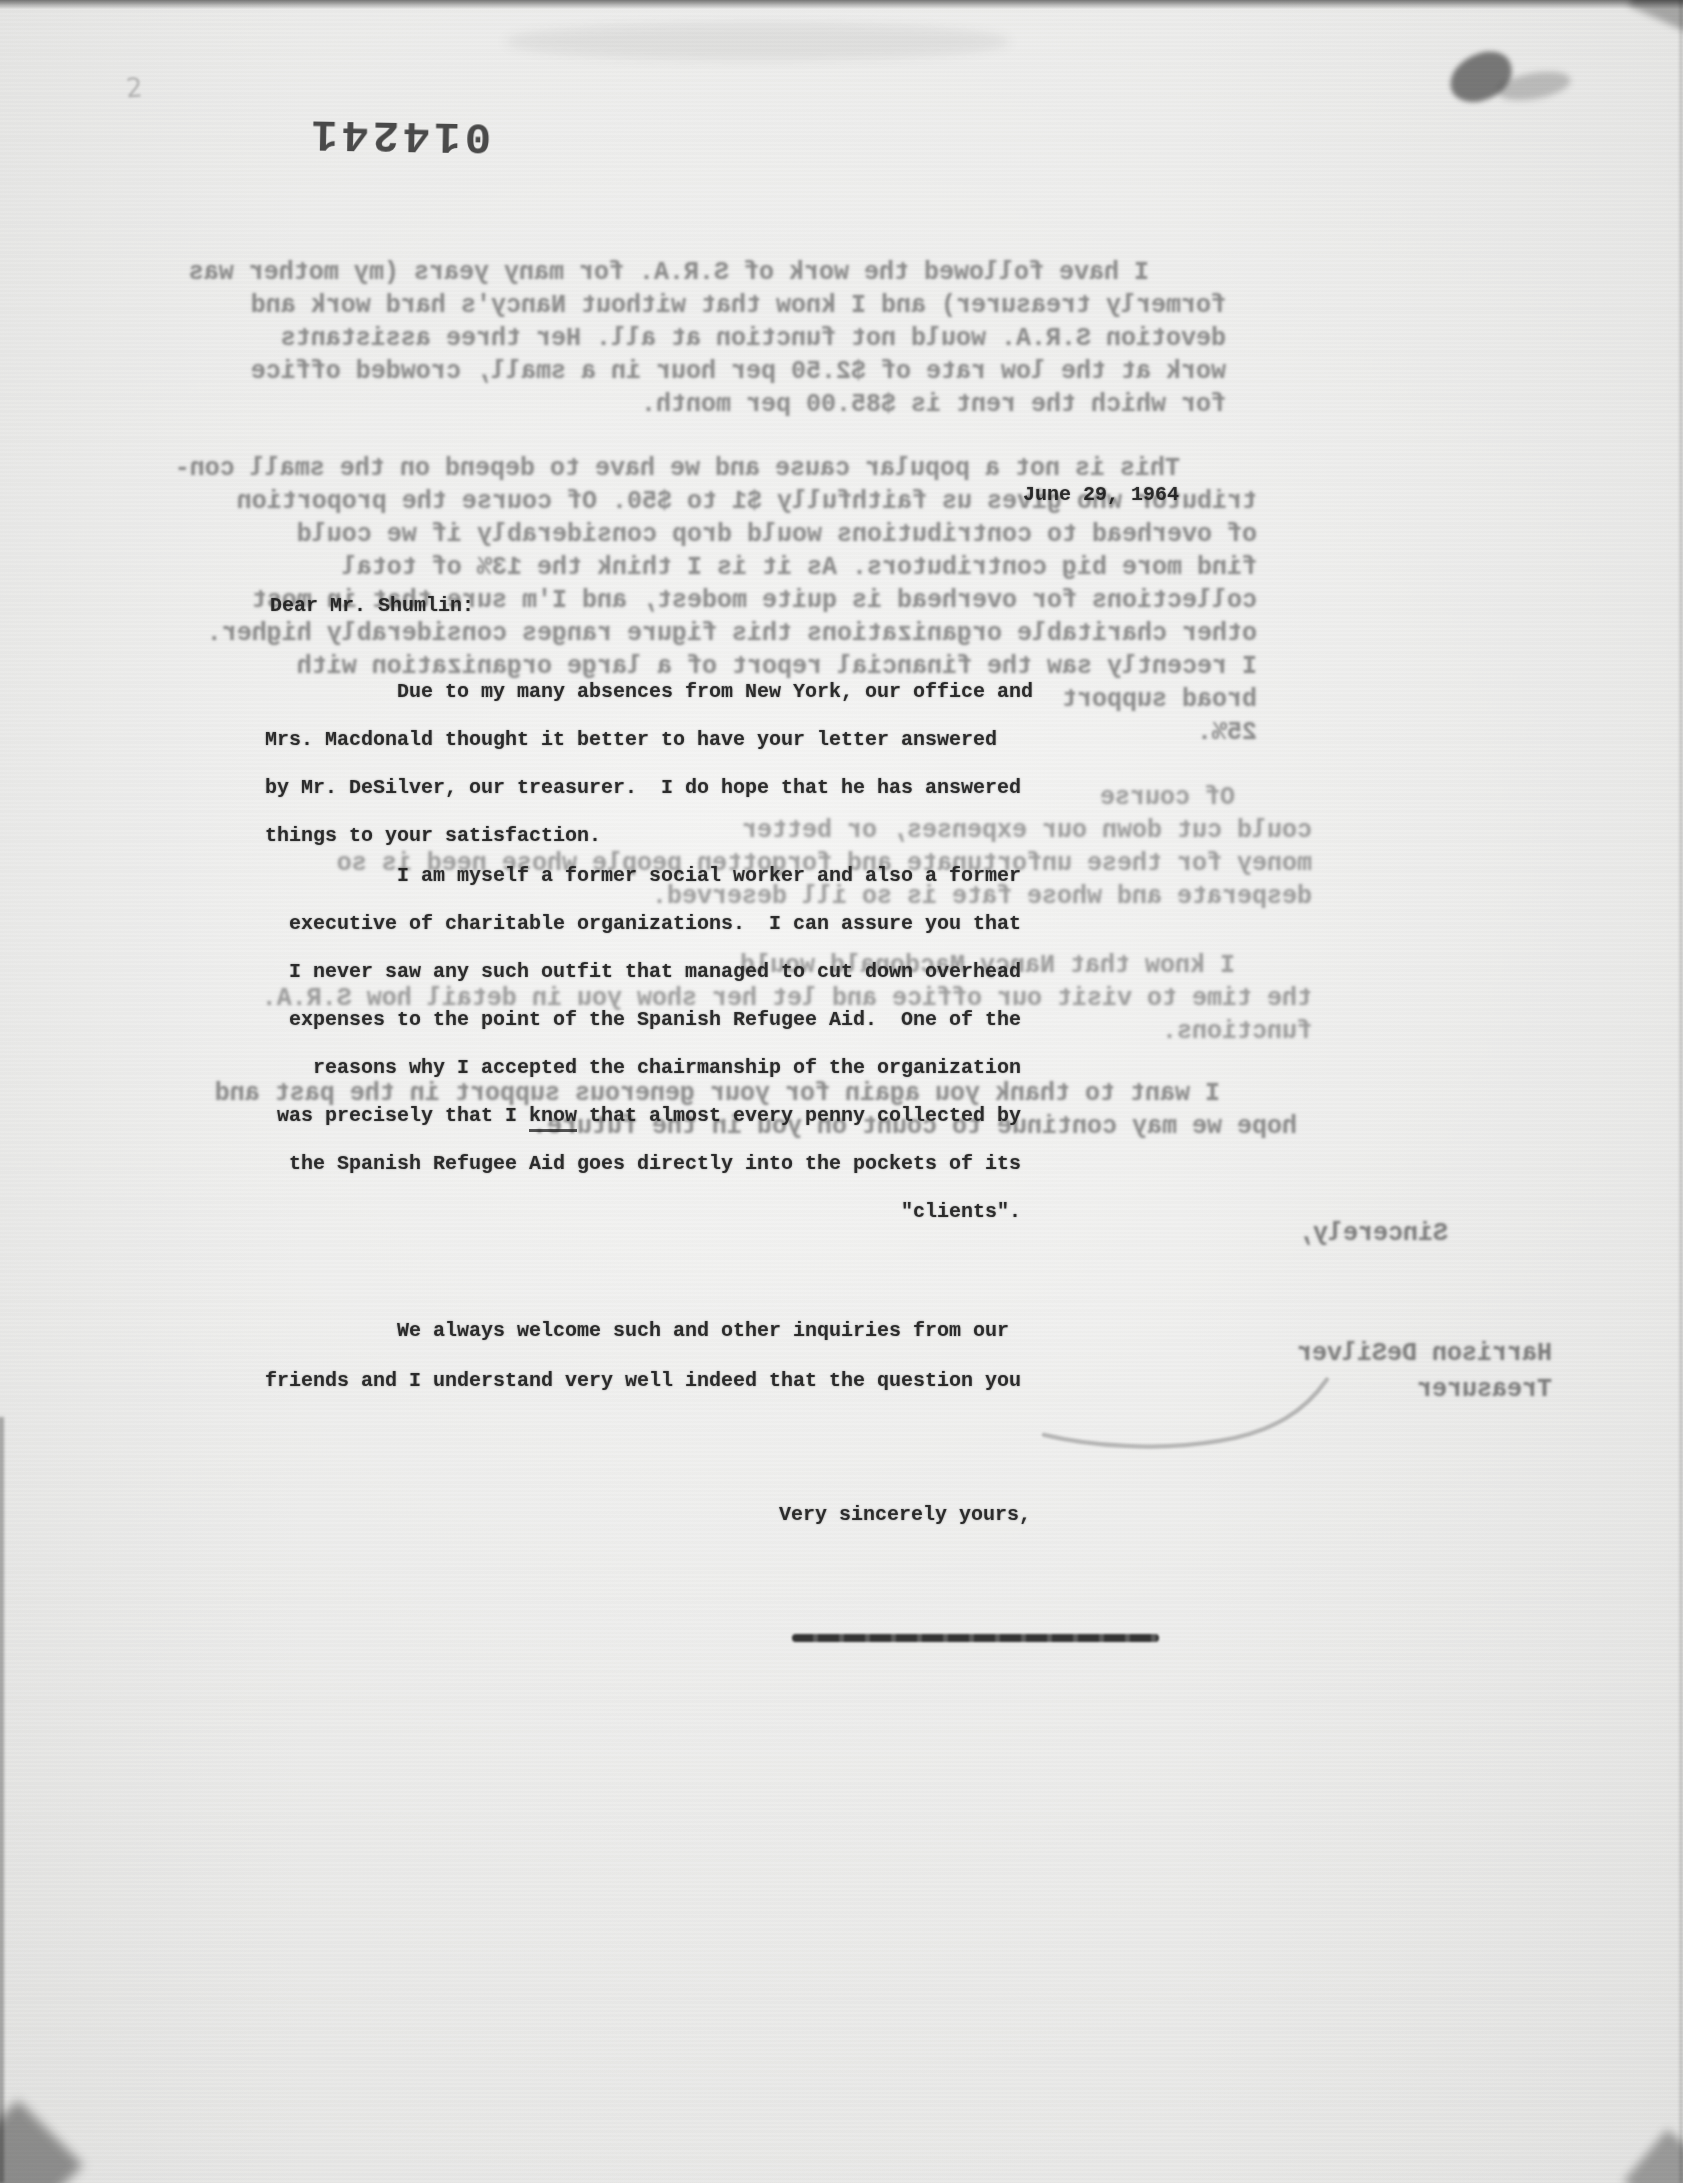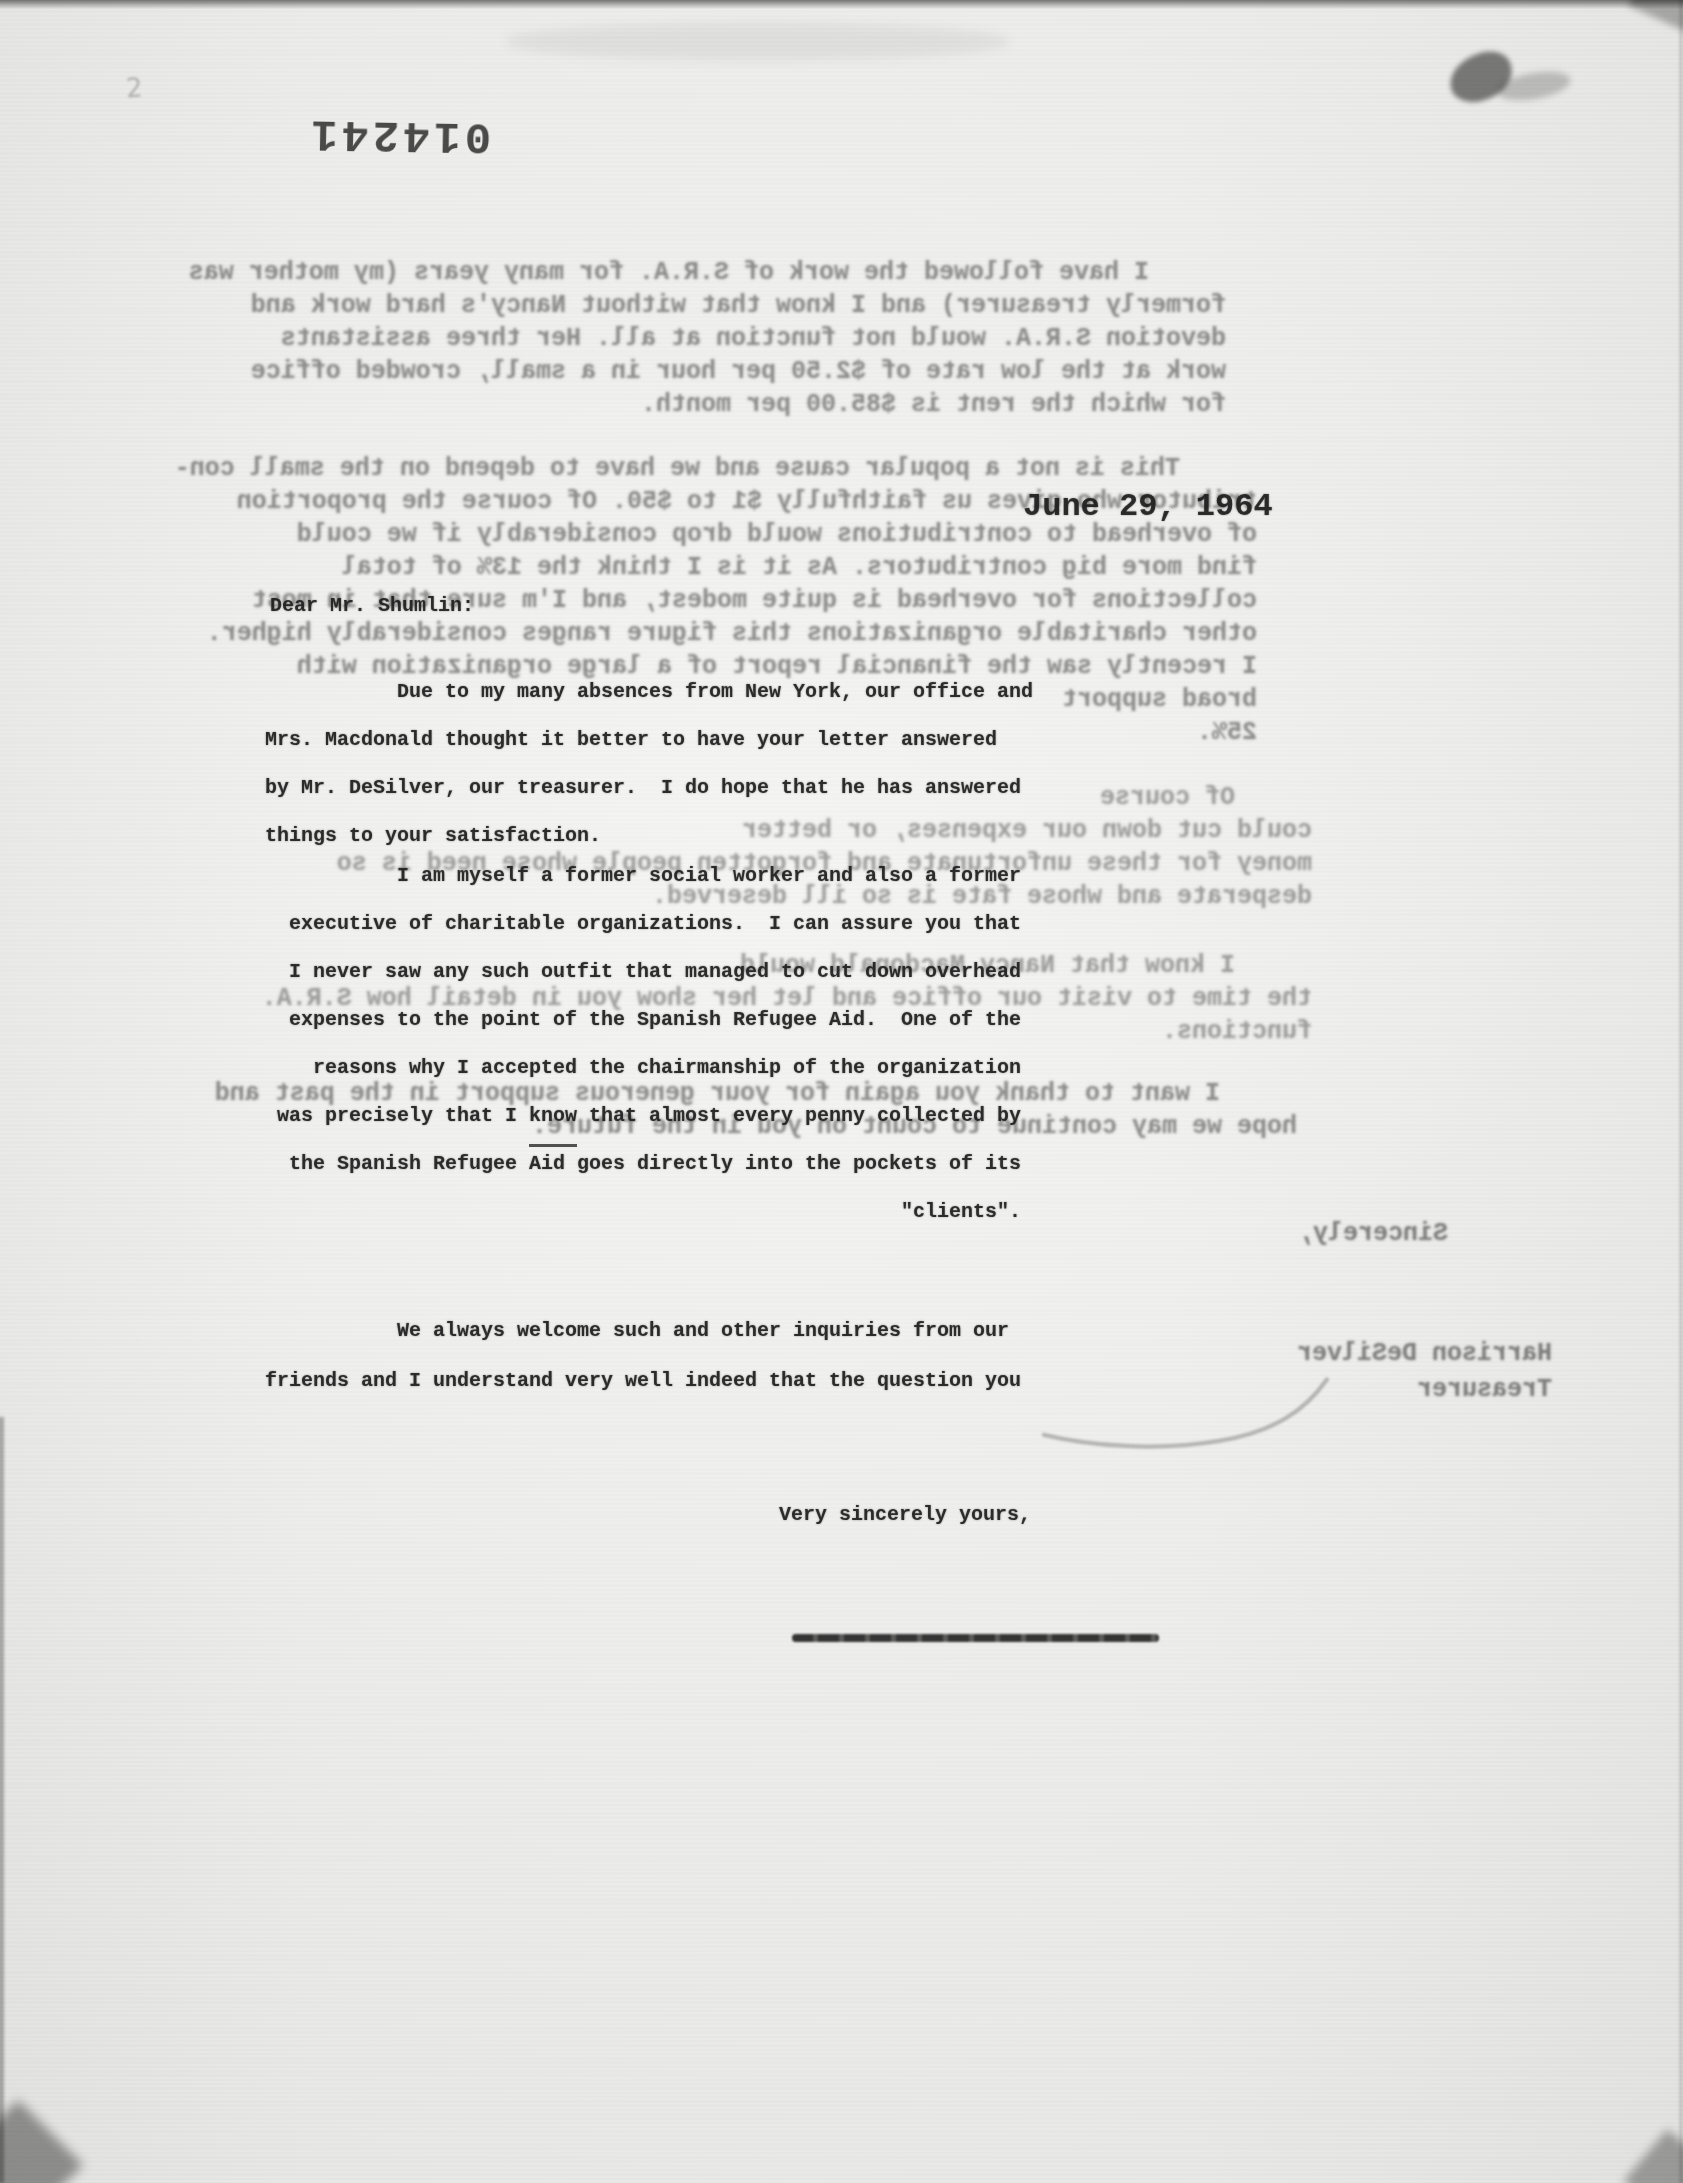--- a/index.html
+++ b/index.html
@@ -11,21 +11,21 @@
       linear-gradient(90deg,#e3e3e1 0%, #eaeae8 18%, #ebebe9 70%, #e5e5e3 100%);
     font-family:"Liberation Mono","DejaVu Sans Mono",monospace;
   }
   .line{position:relative;white-space:pre;}
   
   .type{
     position:absolute;color:rgba(28,28,28,0.88);font-weight:700;
     font-size:20px;line-height:48px;filter:blur(0.7px);
     text-shadow:0 0 1.8px rgba(40,40,40,0.55);
   }
-  .u{border-bottom:3.1px solid rgba(28,28,28,0.75);padding-bottom:17px;}
+  .u{border-bottom:3.1px solid rgba(28,28,28,0.75);padding-bottom:2px;}
   
   .ghost{
     position:absolute;transform:scaleX(-1);color:rgba(70,70,70,0.40);
     font-weight:700;font-size:25px;line-height:33px;filter:blur(1px);
     text-shadow:0 0 2.5px rgba(80,80,80,0.35);
   }
   .ghost-light{color:rgba(90,90,90,0.30);}
   .ghost-dark{color:rgba(60,60,60,0.48);}
   .indent{text-indent:77px;}
   .stamp{
@@ -127,21 +127,21 @@
 
   <div class="ghost ghost-dark" style="left:1232px;top:1336px;width:320px;line-height:36px;">
     <div class="line">Harrison DeSilver</div>
     <div class="line">Treasurer</div>
   </div>
 
   <svg class="pencil-squiggle" width="345" height="123" viewBox="0 0 560 200">
     <path d="M 505 30 C 470 80, 420 115, 330 130 C 230 147, 120 138, 45 120" fill="none" stroke="rgba(115,115,115,0.45)" stroke-width="7" stroke-linecap="round" style="filter:blur(2px);"></path>
   </svg>
 
-  <div class="type" style="left:1023px;top:483px;font-size:32px;text-align:right;">June 29, 1964</div>
+  <div class="type" style="left:1023px;top:471px;font-size:20px;text-align:right;">June 29, 1964</div>
 
   <div class="type" style="left:270px;top:582px;">Dear Mr. Shumlin:</div>
 
   <div class="type" style="left:265px;top:668px;">
     <div class="line" style="text-indent:132px;">Due to my many absences from New York, our office and</div>
     <div class="line">Mrs. Macdonald thought it better to have your letter answered</div>
     <div class="line">by Mr. DeSilver, our treasurer.  I do hope that he has answered</div>
     <div class="line">things to your satisfaction.</div>
   </div>
 

